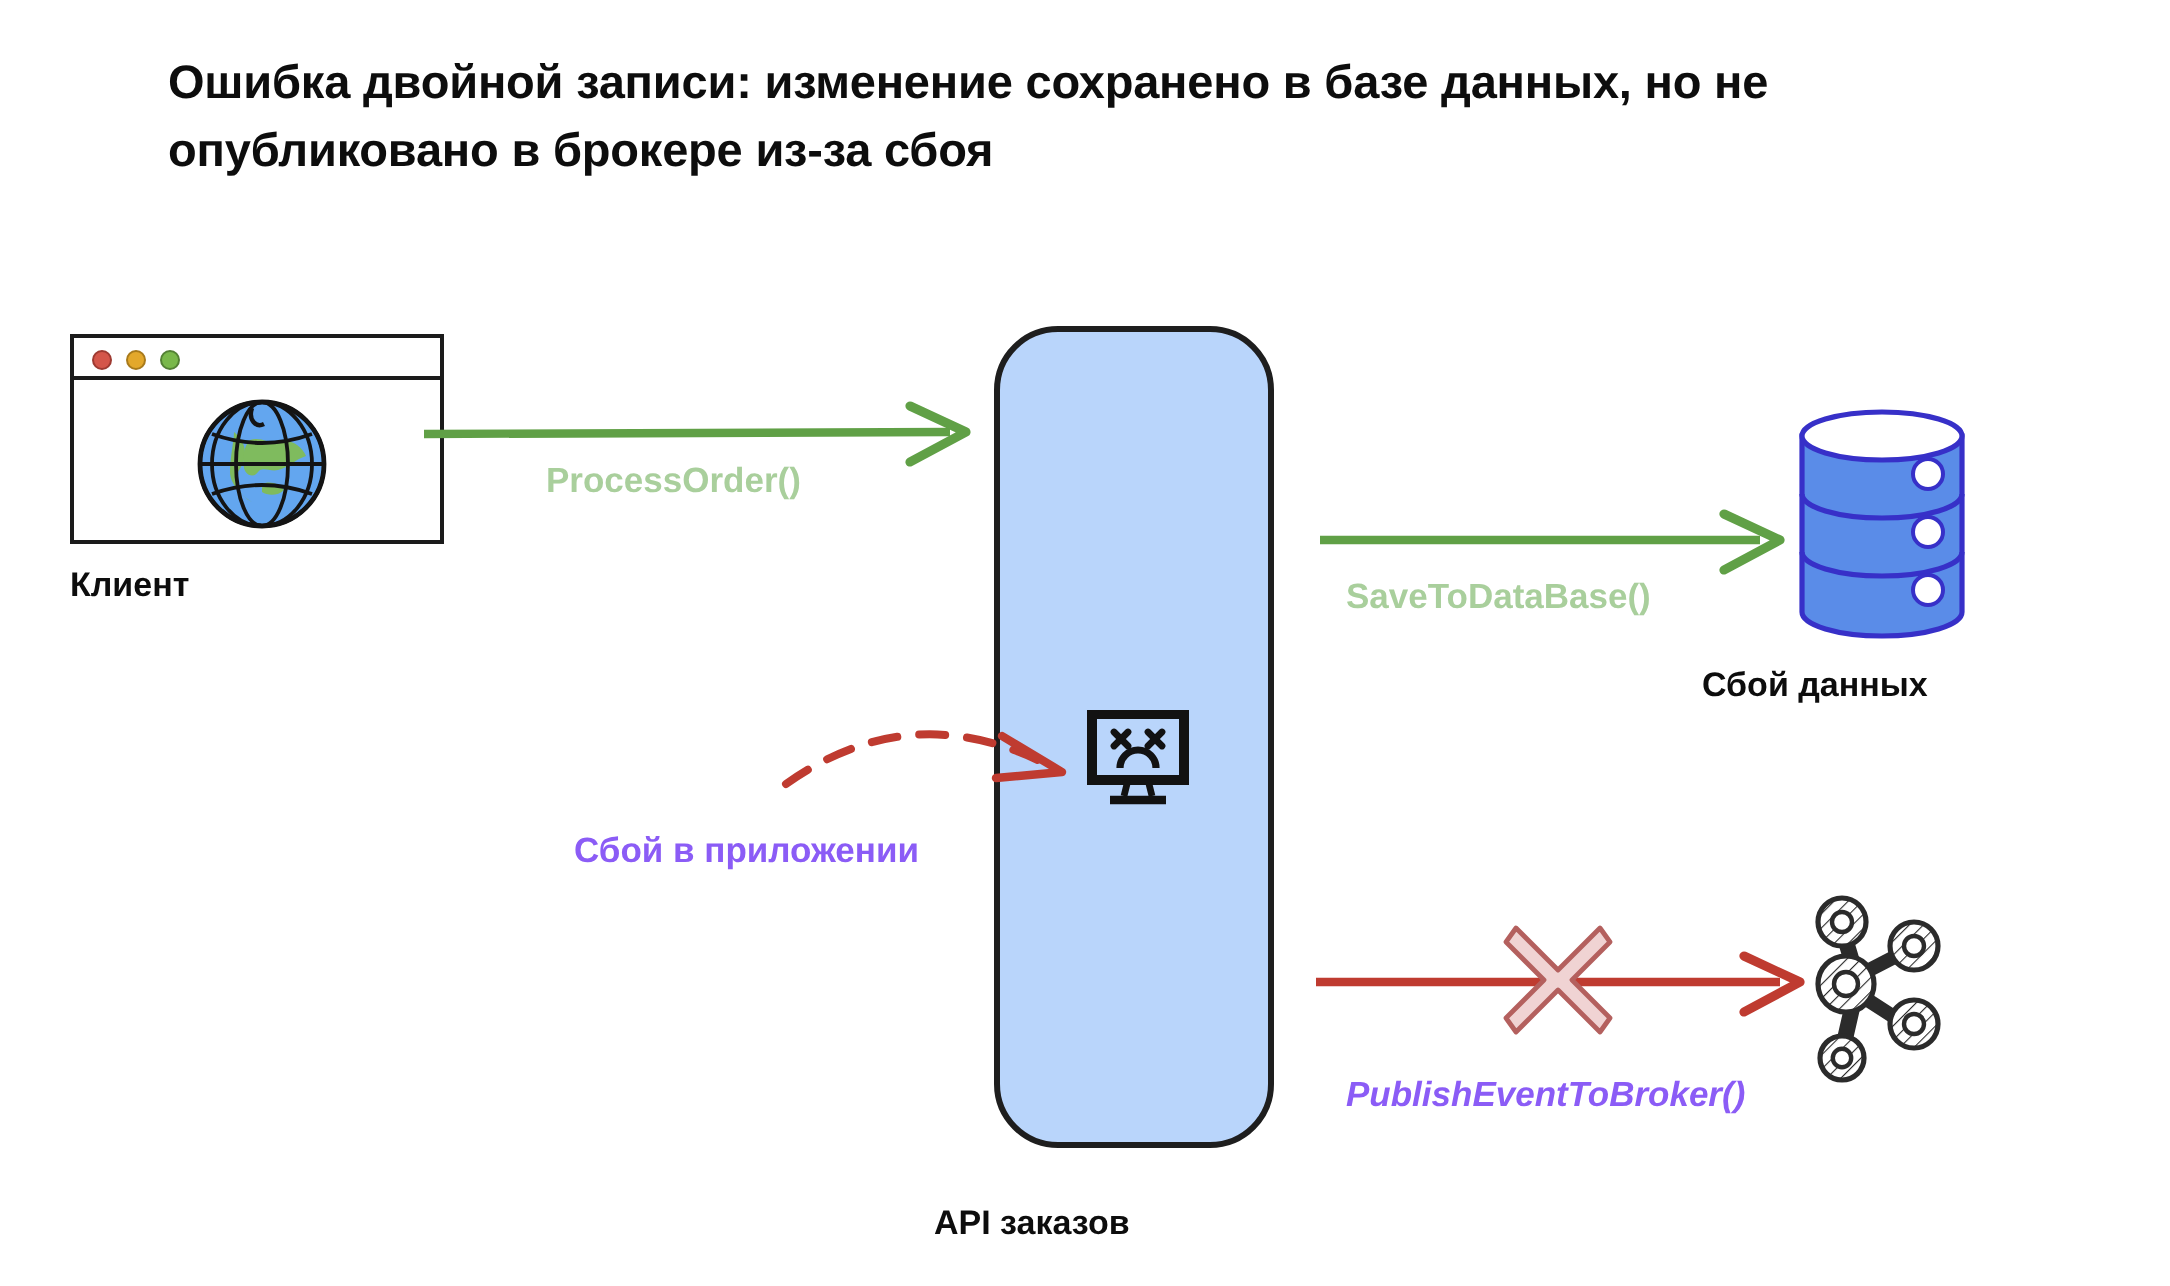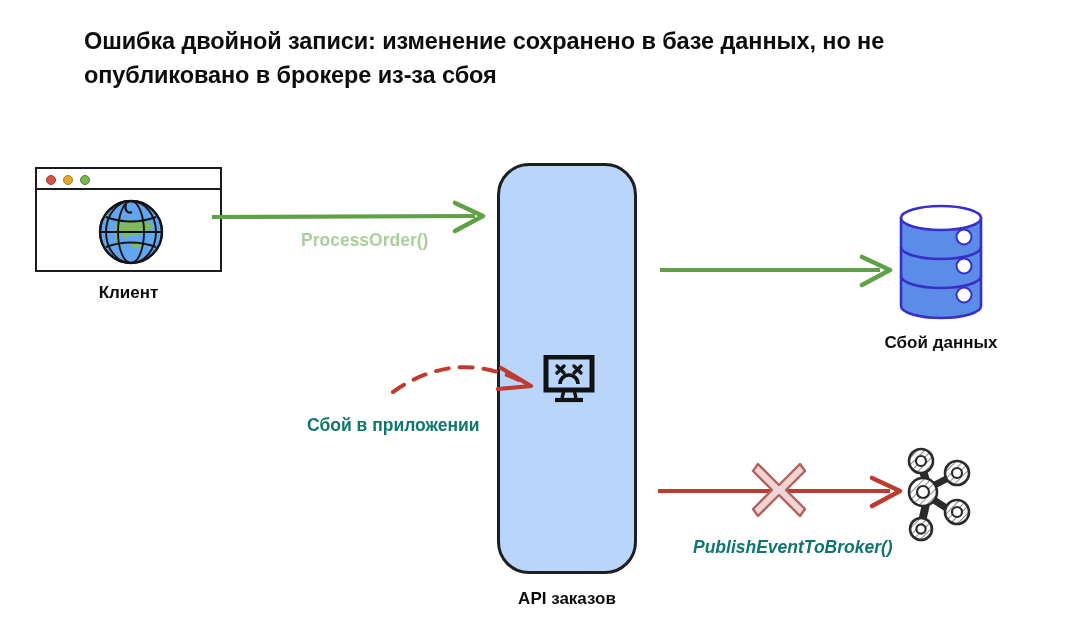--- a/index.html
+++ b/index.html
@@ -35,33 +35,32 @@
     letter-spacing: -0.1px;
     color: #0d0d0d;
   }
 
   
   .node-label {
     position: absolute;
     font-size: 17px;
     font-weight: bold;
     color: #0d0d0d;
-    text-align: center;
     white-space: nowrap;
   }
 
   
   .edge-label {
     position: absolute;
     font-size: 17.5px;
     font-weight: bold;
     white-space: nowrap;
   }
-  .edge-label.green { color: #a9cf9c; margin-left: 28px; }
-  .edge-label.red   { color: #0f766e; margin-left: 20px; }
+  .edge-label.green { color: #a9cf9c; }
+  .edge-label.red   { color: #8b5cf6; }
 
   
   .browser {
     position: absolute;
     left: 35px;
     top: 167px;
     width: 187px;
     height: 105px;
     background: #ffffff;
     border: 2.6px solid #1b1b1b;
@@ -185,21 +184,21 @@
         <line x1="14" y1="11" x2="21" y2="18"></line>
           <line x1="21" y1="11" x2="14" y2="18"></line>
         <line x1="31" y1="11" x2="38" y2="18"></line>
           <line x1="38" y1="11" x2="31" y2="18"></line>
       </g>
       <path d="M17 29 A9 9 0 0 1 35 29" fill="none" stroke="#121212" stroke-width="3.6"></path>
       <path d="M21 35 L19 43 M31 35 L33 43" stroke="#121212" stroke-width="3.4" fill="none"></path>
       <line x1="12" y1="45" x2="40" y2="45" stroke="#121212" stroke-width="4.2"></line>
     </svg>
   </div>
-  <div class="node-label" style="left:467px; top:589px; width:200px;">API заказов</div>
+  <div class="node-label" style="left:467px; top:602px; width:200px;">API заказов</div>
 
   <div class="db-icon">
     <svg viewBox="0 0 96 116" width="96" height="116">
       <g stroke="#3730c8" stroke-width="2.6" fill="#5a8ce8">
         <path d="M8 14 L8 102 A40 12 0 0 0 88 102 L88 14 Z"></path>
         <ellipse cx="48" cy="14" rx="40" ry="12" fill="#ffffff"></ellipse>
         <path d="M8 43 A40 12 0 0 0 88 43" fill="none"></path>
         <path d="M8 72 A40 12 0 0 0 88 72" fill="none"></path>
       </g>
       <g fill="#ffffff" stroke="#3730c8" stroke-width="2">
@@ -266,16 +265,17 @@
 
   <div class="fail-x">
     <svg viewBox="0 0 56 56" width="56" height="56">
       <g stroke="#b4605e" stroke-width="2.4" fill="#f0d3d3" stroke-linejoin="round">
         <path d="M7 2 L28 23 L49 2 L54 9 L35 28 L54 47 L49 54 L28 33 L7 54 L2 47 L21 28 L2 9 Z"></path>
       </g>
     </svg>
   </div>
 
   <div class="edge-label green" style="left:273px; top:230px;">ProcessOrder()</div>
+  <div class="edge-label green" style="left:673px; top:288px;">SaveToDataBase()</div>
   <div class="edge-label red" style="left:673px; top:537px;font-style:italic;">PublishEventToBroker()</div>
   <div class="edge-label red" style="left:287px; top:415px;">Сбой в приложении</div>
 
 </div>
 
 </body></html>

